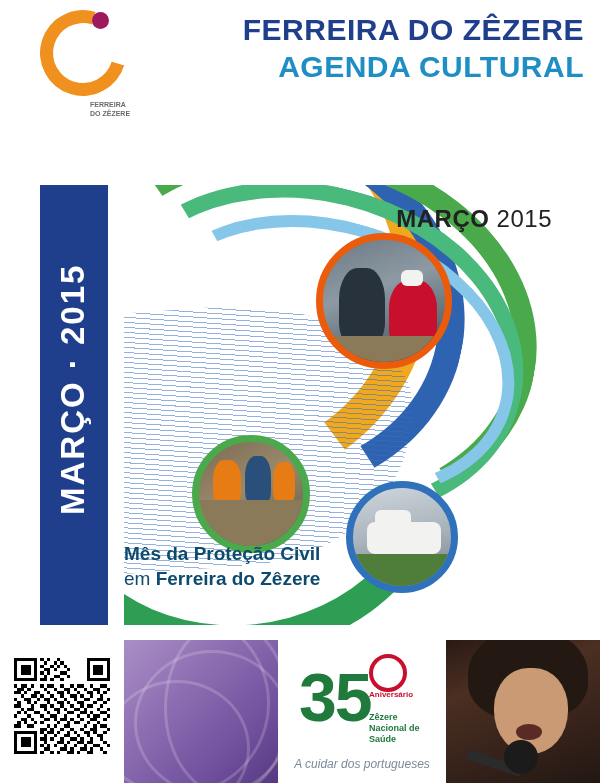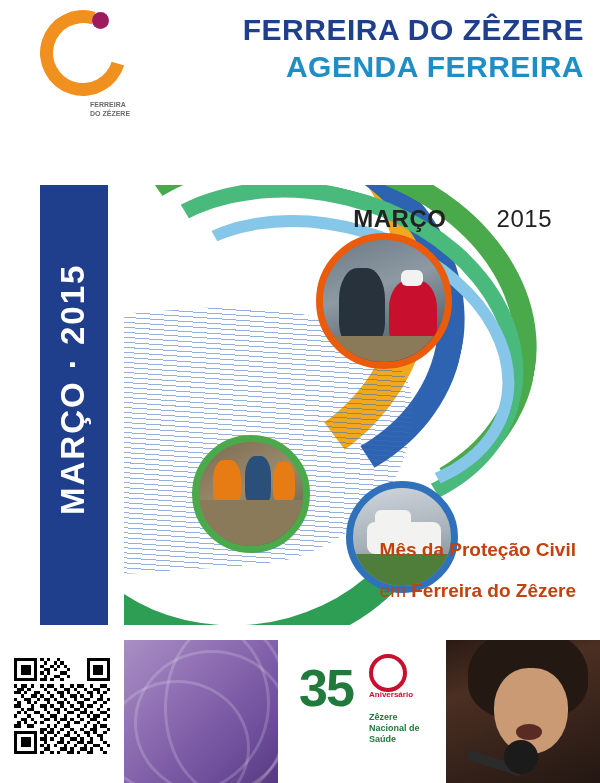--- a/index.html
+++ b/index.html
@@ -213,21 +213,21 @@
   }
   .cover-month {
     position: absolute;
     right: 24px;
     top: 20px;
     font-size: 24px;
     font-weight: bold;
     color: #222222;
     letter-spacing: 0.5px;
   }
-  .cover-month .year { font-weight: normal; margin-left: 43px; }
+  .cover-month .year { font-weight: normal; }
 
   .photo {
     position: absolute;
     border-radius: 50%;
     overflow: hidden;
     box-sizing: border-box;
   }
   .photo-top {
     left: 192px; top: 48px;
     width: 136px; height: 136px;
@@ -254,27 +254,27 @@
   .ph-dark  { background: #27323c; }
   .ph-orange{ background: #e77b14; }
   .ph-blue  { background: #2a4f7a; }
   .ph-ground{ background: #8a7a5a; }
   .ph-white { background: #f2f2f0; }
   .ph-green { background: #4f7e3a; }
 
   .cover-caption {
     position: absolute;
     left: 0;
-    bottom: 22px;
+    bottom: 34px;
     width: 452px;
-    text-align: right;
-    color: #c2410c;
+    text-align: left;
+    color: #0c4a6e;
   }
   .cap1 { font-size: 19px; font-weight: bold; line-height: 25px; }
-  .cap2 { font-size: 19px; line-height: 25px; margin-top: 16px; }
+  .cap2 { font-size: 19px; line-height: 25px; }
   .cap2 b { font-weight: bold; }
 
   
   .strip {
     position: absolute;
     left: 0;
     top: 640px;
     width: 600px;
     height: 143px;
   }
@@ -304,21 +304,21 @@
   }
   .tile-sns {
     left: 285px;
     width: 154px;
     background: #ffffff;
   }
   .sns-35 {
     position: absolute;
     left: 14px;
     top: 18px;
-    font-size: 52px;
+    font-size: 68px;
     font-weight: bold;
     color: #1f7a3c;
     letter-spacing: -2px;
   }
   .sns-ring {
     position: absolute;
     left: 84px;
     top: 14px;
     width: 30px;
     height: 30px;
@@ -399,21 +399,21 @@
 <div class="header">
 
   <div class="logo">
     <div class="logo-c"></div>
     <div class="logo-dot"></div>
     <div class="logo-sub">FERREIRA<br>DO ZÊZERE</div>
   </div>
 
   <div class="title-block">
     <div class="title-line1">FERREIRA DO ZÊZERE</div>
-    <div class="title-line2">AGENDA FERREIRA</div>
+    <div class="title-line2">AGENDA CULTURAL</div>
   </div>
 </div>
 
 <div class="spine">
   <div class="spine-text spine-month">MARÇO · 2015</div>
   <div class="spine-text spine-ano">ANO 17 Nº 187</div>
 </div>
 
 <div class="cover">
 
@@ -688,20 +688,21 @@
 
   <div class="tile tile-sns">
     <div class="sns-35">35</div>
     <div class="sns-ring"></div>
     <div class="sns-anniv">Aniversário</div>
     <div class="sns-name">
       <span>Zêzere</span><br>
       <span>Nacional de</span><br>
       <span>Saúde</span>
     </div>
+    <div class="sns-tag">A cuidar dos portugueses</div>
   </div>
 
   <div class="tile tile-singer">
     <div class="singer-hair"></div>
     <div class="singer-face"></div>
     <div class="singer-mouth"></div>
     <div class="mic-stick"></div>
     <div class="mic-body"></div>
   </div>
 </div>

